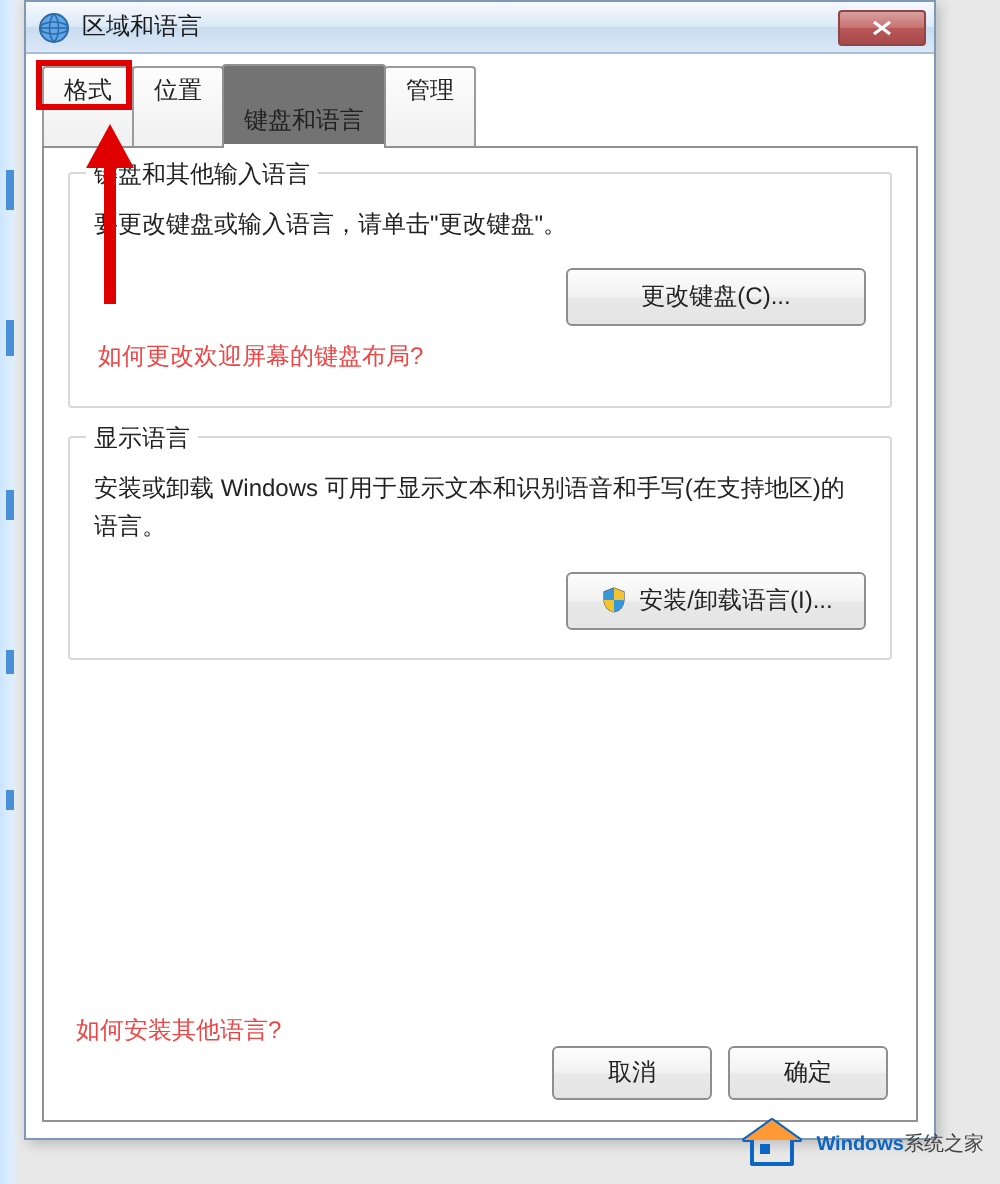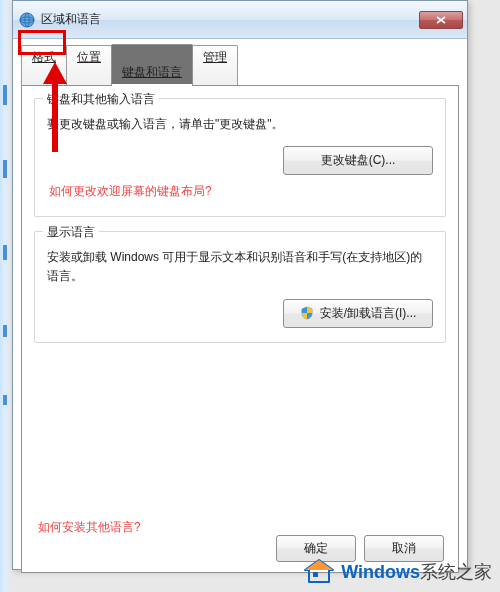--- a/index.html
+++ b/index.html
@@ -17,21 +17,21 @@
     .window {
       position: absolute;
       left: 12px; top: 0;
       width: 456px; height: 570px;
       background: #fff;
       border: 1px solid #7d99b5;
       box-shadow: 2px 2px 6px rgba(0,0,0,0.2);
     }
     
     .titlebar {
-      height: 38px;
+      height: 26px;
       background: linear-gradient(to bottom, #f5f9fd, #dbe9f7 50%, #c9dcf0 51%, #dae8f7);
       border-bottom: 1px solid #a8c0d8;
       display: flex; align-items: center;
       padding: 0 4px 0 6px;
     }
     .titlebar-icon { width: 16px; height: 16px; margin-right: 6px; }
     .titlebar-title { flex: 1; font-size: 12px; color: #1a1a1a; }
     .close-btn {
       width: 44px; height: 18px;
       background: linear-gradient(to bottom, #d8a0a0, #c87070 50%, #b85858 51%, #a84848);
@@ -48,21 +48,20 @@
       padding: 3px 10px 4px 10px;
       font-size: 12px;
       background: linear-gradient(to bottom, #fdfdfd, #f0f0f0);
       border: 1px solid #9b9b9b;
       border-bottom: none;
       border-radius: 2px 2px 0 0;
       margin-right: -1px;
       position: relative;
       cursor: pointer;
       color: #222;
-      text-decoration: underline;
     }
     .tab.active {
       background: #737373;
       z-index: 2;
       padding-top: 19px;
       margin-top: -1px;
       border-color: #919191;
     }
     .tab.active::after {
       content: ''; position: absolute; left: 0; right: 0; bottom: -1px; height: 2px; background: #fff;
@@ -136,21 +135,21 @@
     .shield-icon { width: 14px; height: 14px; }
     
     
     .watermark {
       position: absolute;
       right: 8px; bottom: 6px;
       display: flex; align-items: center; gap: 6px;
       z-index: 20;
     }
     .wm-text { text-align: right; }
-    .wm-text .line1 { font-size: 18px; color: #444; }
+    .wm-text .line1 { font-size: 10px; color: #444; }
     .wm-text .line1 b { color: #0a66c2; font-weight: bold; }
     .wm-text .line2 { font-size: 10px; color: #888; letter-spacing: 0.3px; }
     .wm-logo { width: 32px; height: 28px; }
   </style>
 </head>
 <body>
 
 <div class="desktop-edge">
   <div class="stripe s1"></div>
     <div class="stripe s2"></div>
@@ -213,24 +212,24 @@
             </svg>
             <span>安装/卸载语言(I)...</span>
           </button>
         </div>
       </div>
 
       <a class="link bottom-link">如何安装其他语言?</a>
 
       <div class="dialog-buttons">
         <button class="win-button">
+            <span>取消</span>
+          </button>
+        <button class="win-button">
             <span>确定</span>
-          </button>
-        <button class="win-button">
-            <span>取消</span>
           </button>
       </div>
 
     </div>
   </div>
 </div>
 
 <div class="highlight-box hl-tab"></div>
 <svg class="hl-arrow" width="32" height="96">
   <defs></defs>

